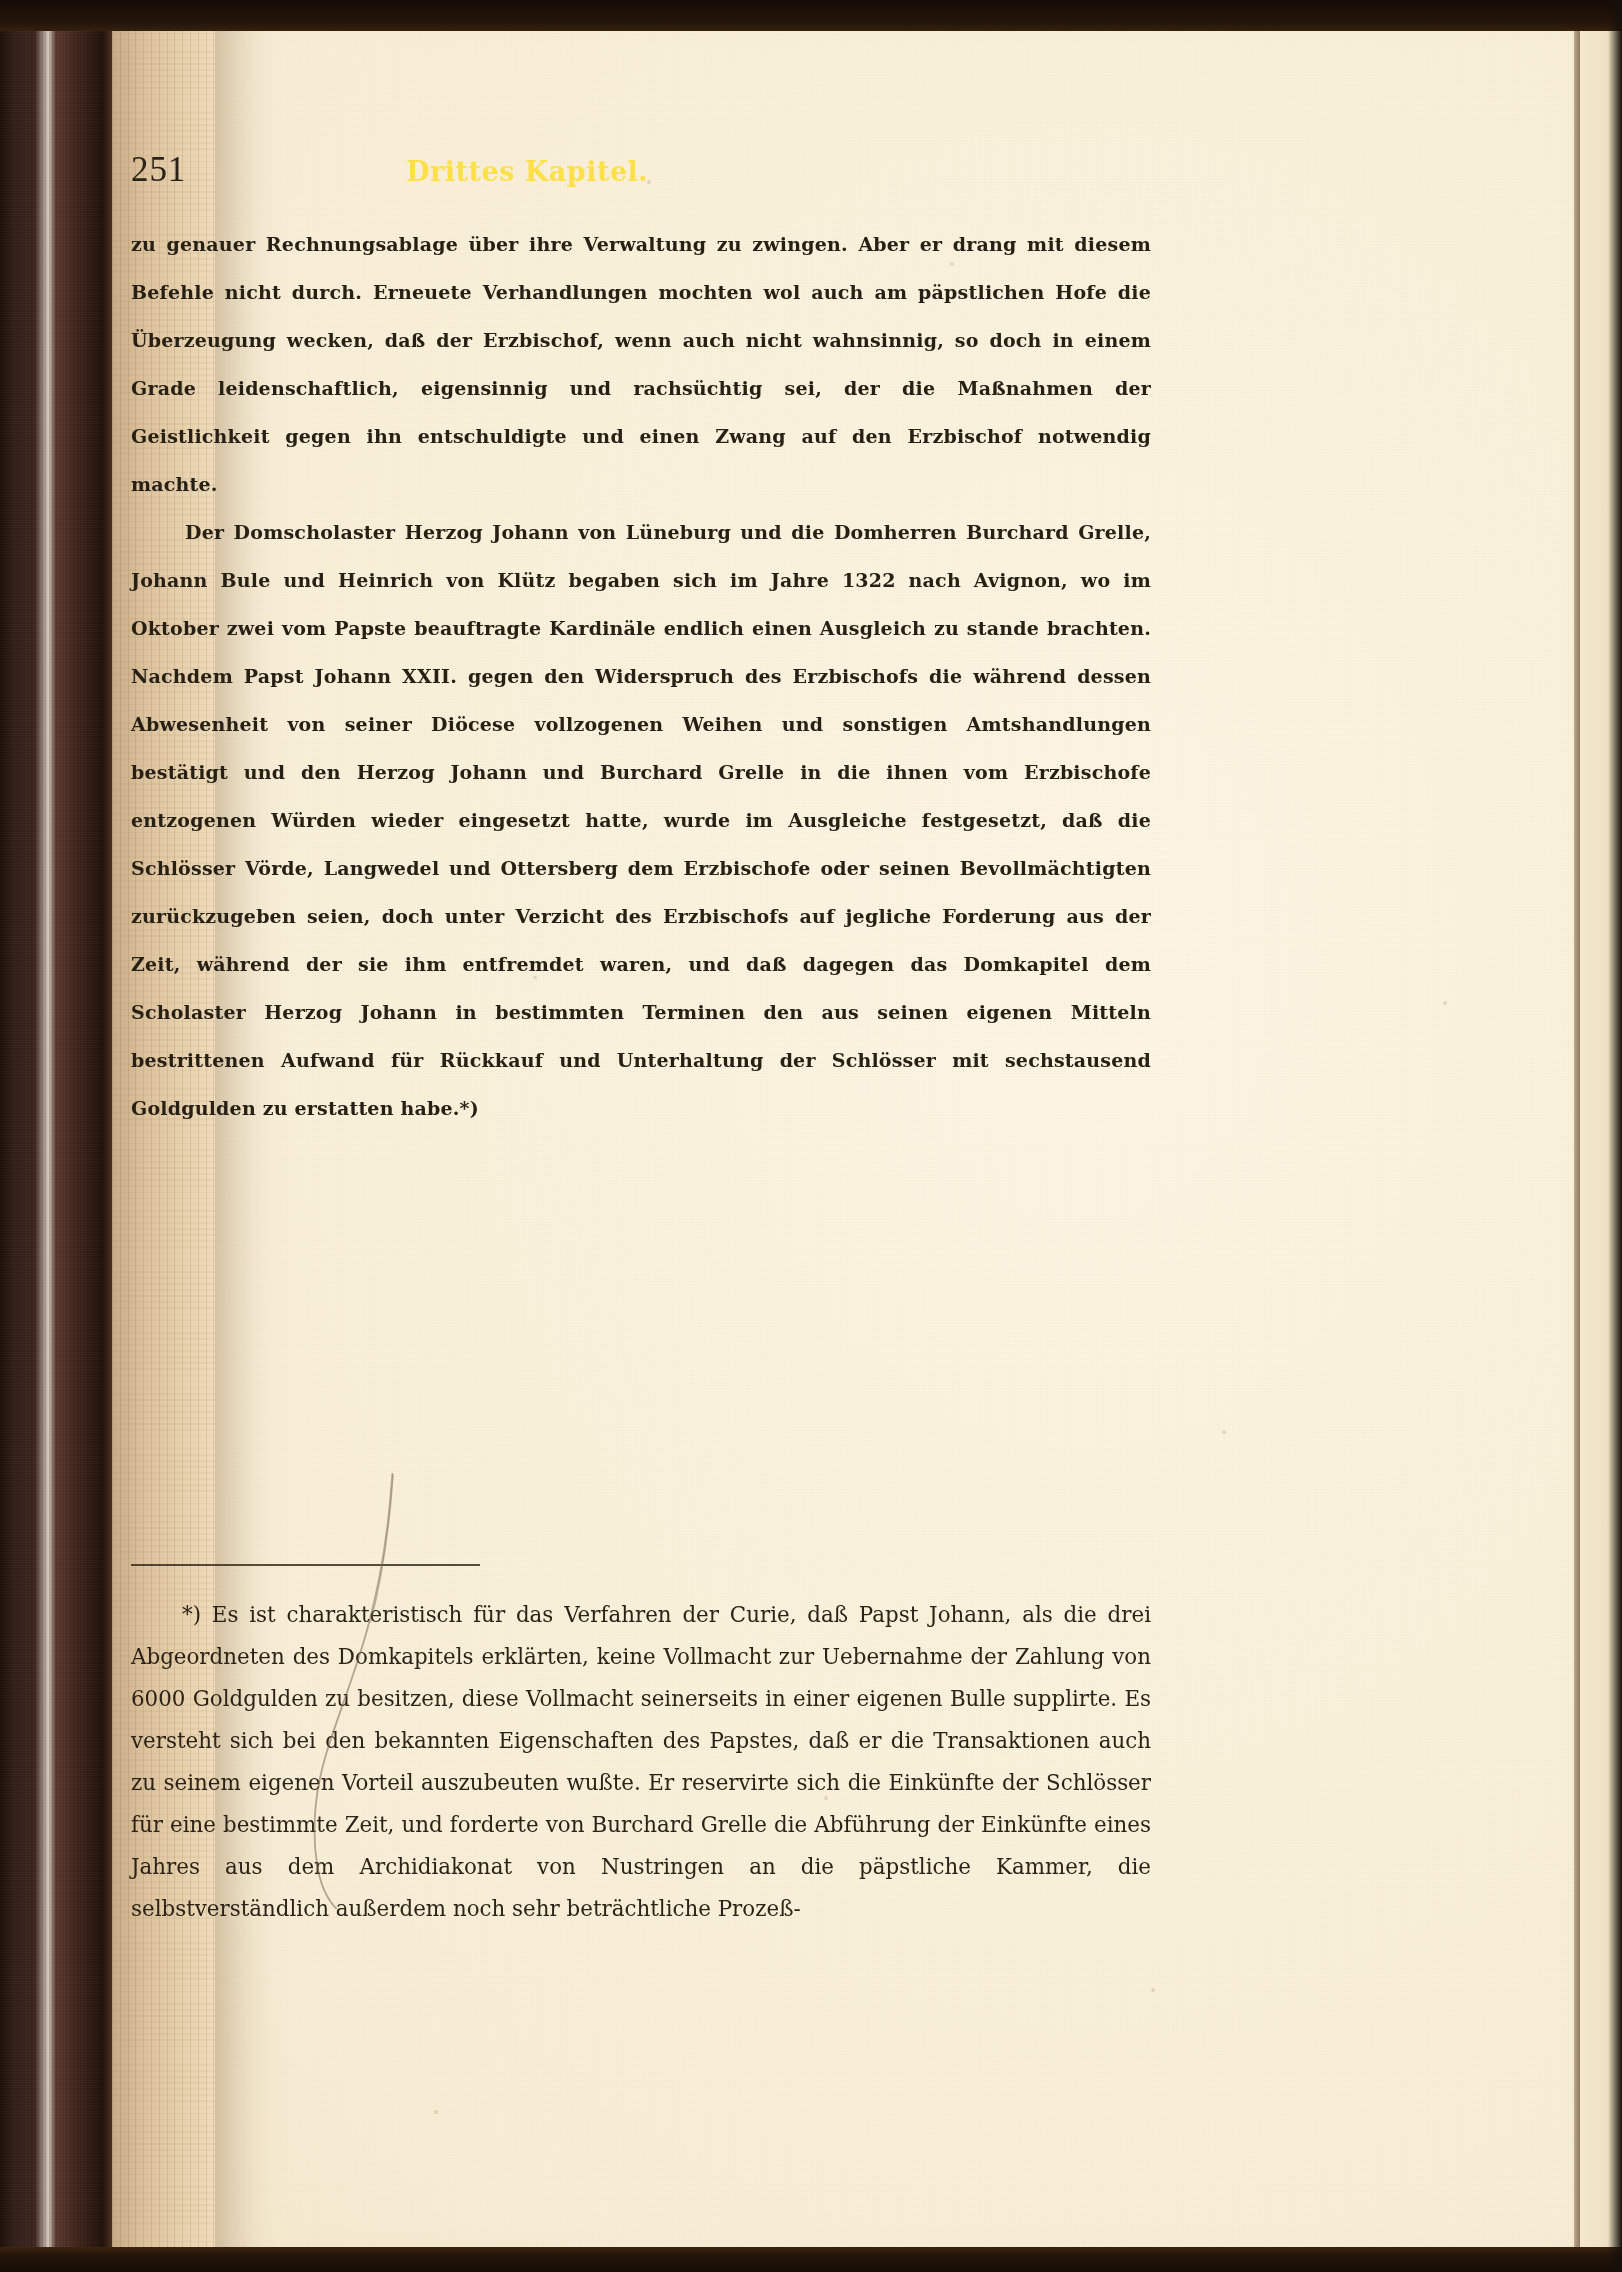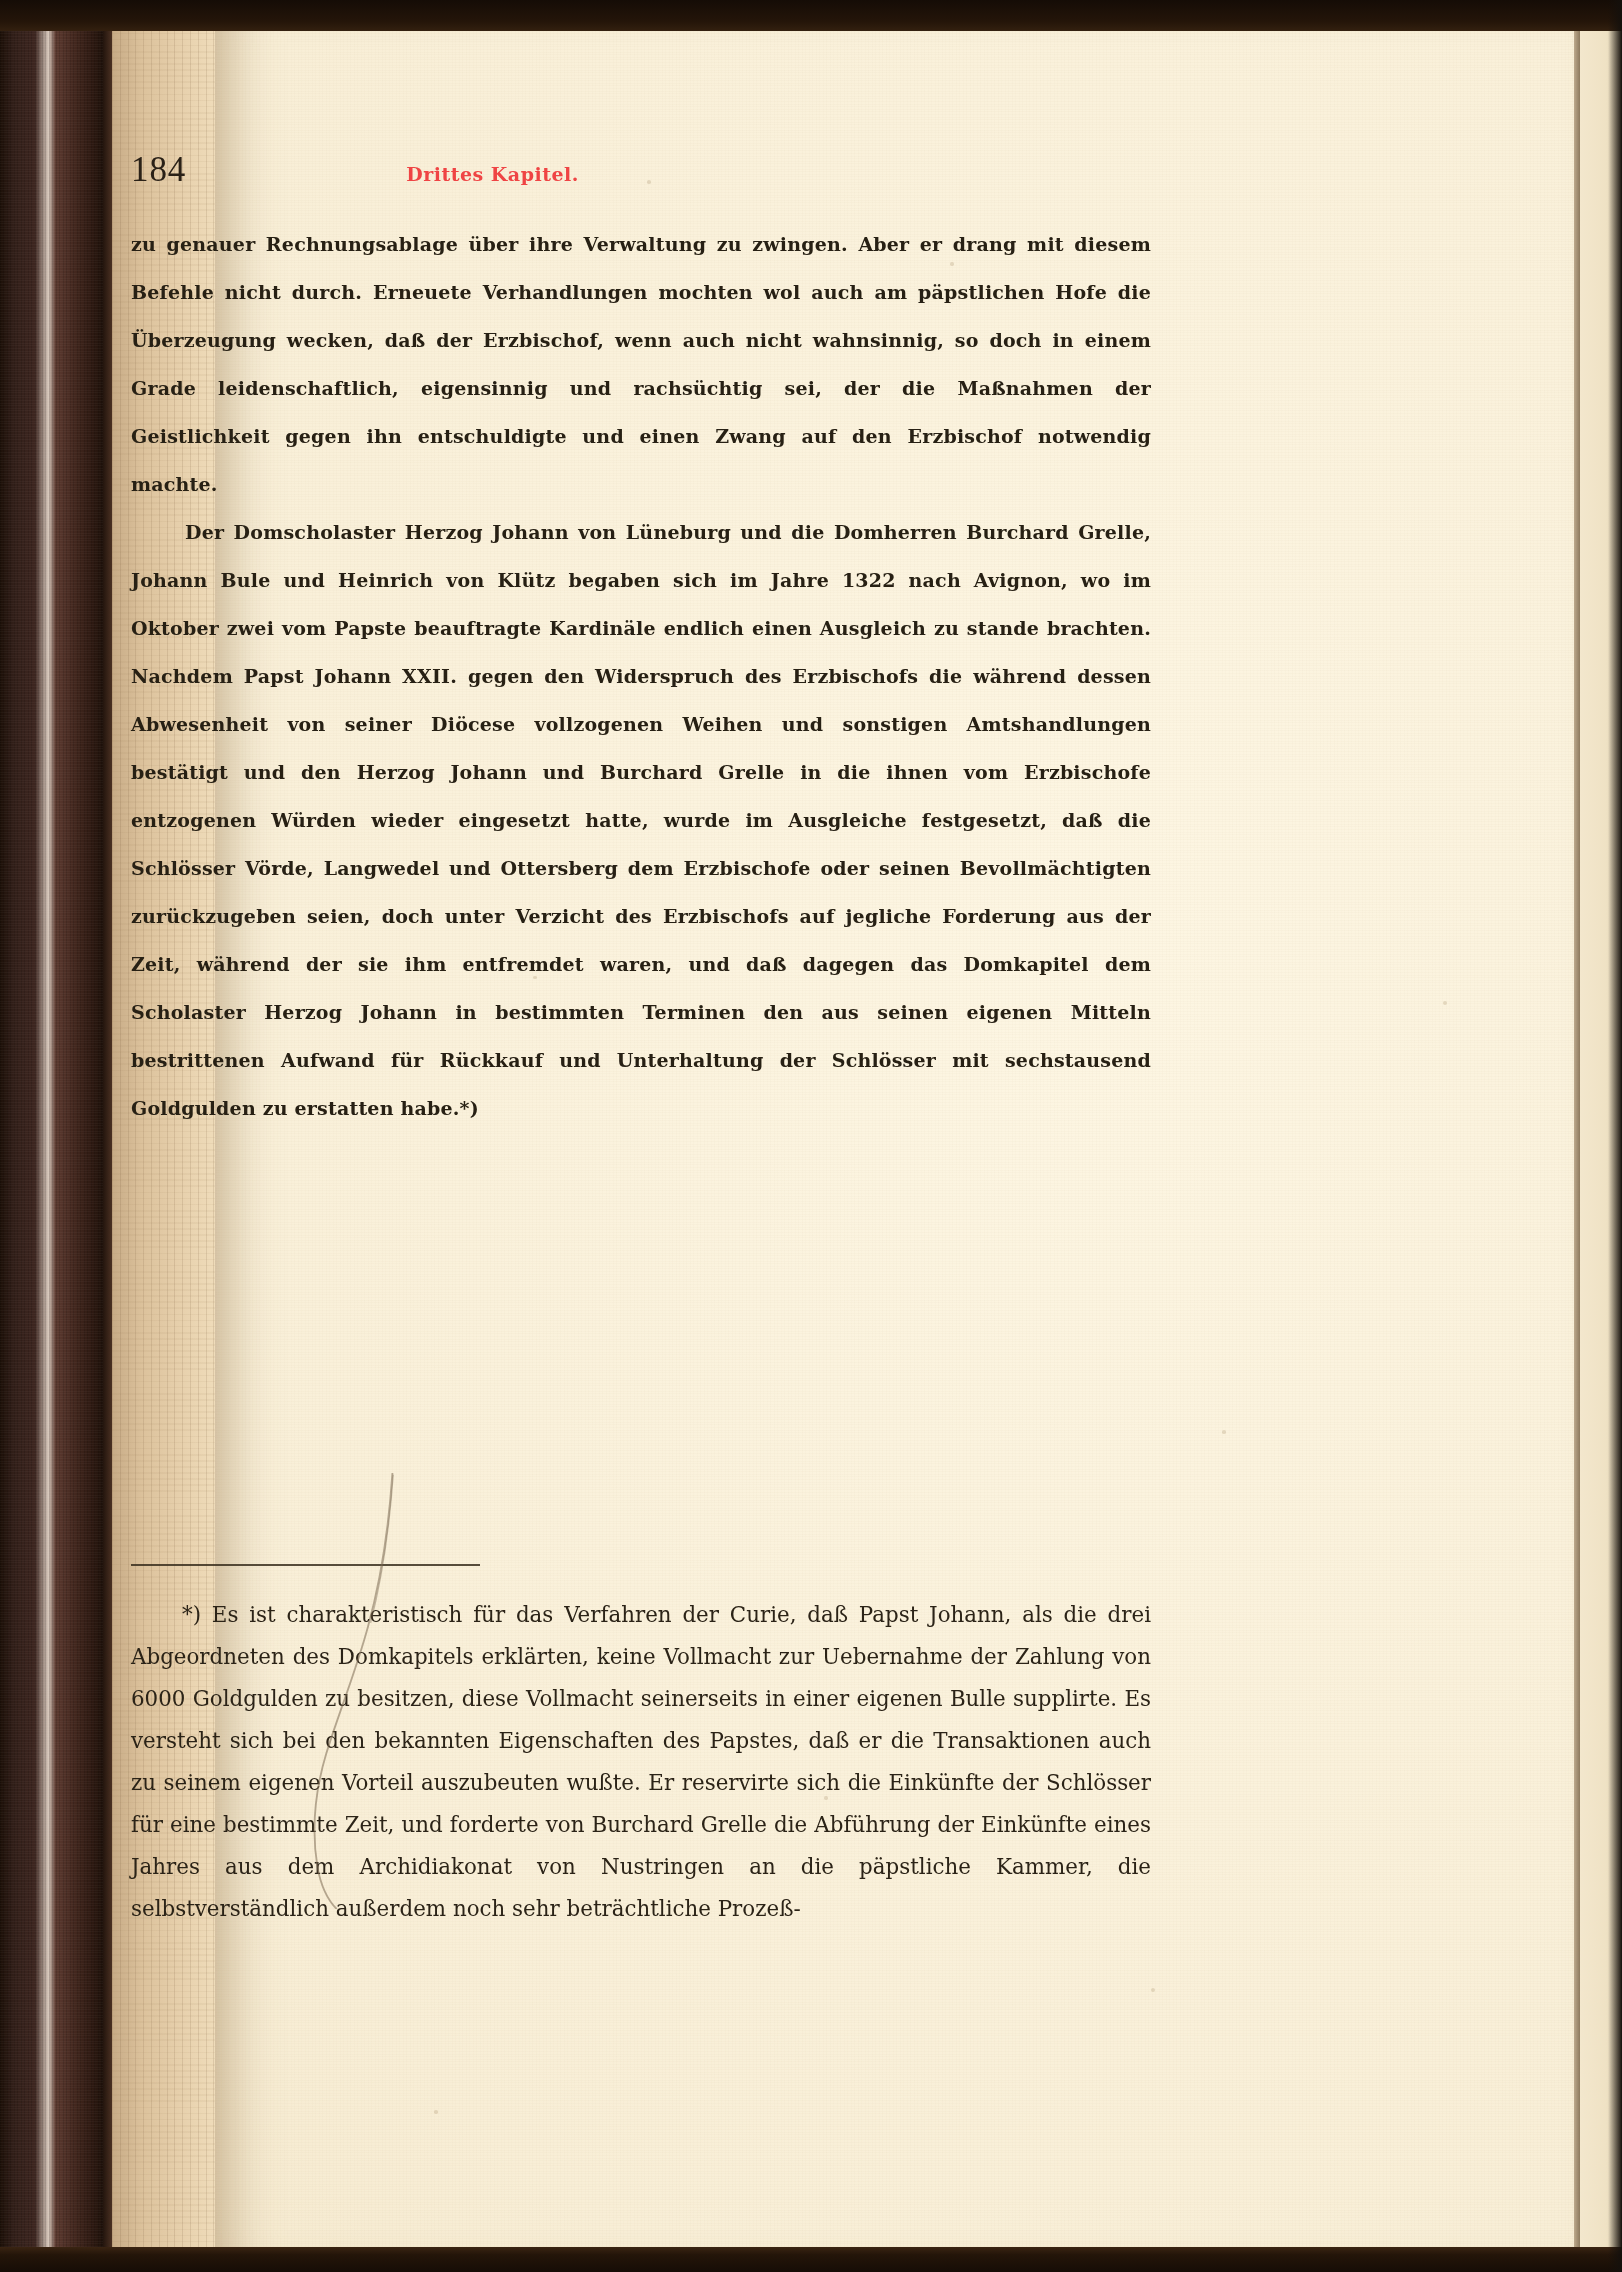--- a/index.html
+++ b/index.html
@@ -134,23 +134,23 @@
   .folio {
     font-family: "Liberation Serif", serif;
     font-size: 35px;
     letter-spacing: 0.9px;
     color: #2a2117;
   }
   .head-title {
     margin-left: 220px;
     font-family: "DejaVu Serif", serif;
     font-weight: 700;
-    font-size: 19px;
+    font-size: 27px;
     letter-spacing: 0.5px;
-    color: #ef4444;
+    color: #fde047;
   }
 
   .body-copy {
     top: 220px;
     font-family: "DejaVu Serif", serif;
     font-weight: 700;
     font-size: 19px;
     line-height: 48px;
     text-align: justify;
     color: #272014;
@@ -212,21 +212,21 @@
   <div class="leaf-edge"></div>
   <div class="beyond-edge"></div>
   <div class="gutter"></div>
   <div class="binding-hinge"></div>
   <div class="binding-outer"></div>
   <div class="board-top"></div>
   <div class="board-bottom"></div>
   <div class="board-right-strip"></div>
 
   <div class="text-block running-head">
-    <span class="folio">184</span>
+    <span class="folio">251</span>
     <span class="head-title">Drittes Kapitel.</span>
   </div>
 
   <div class="text-block body-copy">
     <p>zu genauer Rechnungsablage über ihre Verwaltung zu zwingen. Aber er drang mit diesem Befehle nicht durch. Erneuete Verhandlungen mochten wol auch am päpstlichen Hofe die Überzeugung wecken, daß der Erzbischof, wenn auch nicht wahnsinnig, so doch in einem Grade leidenschaftlich, eigensinnig und rachsüchtig sei, der die Maßnahmen der Geistlichkeit gegen ihn entschuldigte und einen Zwang auf den Erzbischof notwendig machte.</p>
     <p class="indented">Der Domscholaster Herzog Johann von Lüneburg und die Domherren Burchard Grelle, Johann Bule und Heinrich von Klütz begaben sich im Jahre 1322 nach Avignon, wo im Oktober zwei vom Papste beauftragte Kardinäle endlich einen Ausgleich zu stande brachten. Nachdem Papst Johann XXII. gegen den Widerspruch des Erzbischofs die während dessen Abwesenheit von seiner Diöcese vollzogenen Weihen und sonstigen Amtshandlungen bestätigt und den Herzog Johann und Burchard Grelle in die ihnen vom Erzbischofe entzogenen Würden wieder eingesetzt hatte, wurde im Ausgleiche festgesetzt, daß die Schlösser Vörde, Langwedel und Ottersberg dem Erzbischofe oder seinen Bevollmächtigten zurückzugeben seien, doch unter Verzicht des Erzbischofs auf jegliche Forderung aus der Zeit, während der sie ihm entfremdet waren, und daß dagegen das Domkapitel dem Scholaster Herzog Johann in bestimmten Terminen den aus seinen eigenen Mitteln bestrittenen Aufwand für Rückkauf und Unterhaltung der Schlösser mit sechstausend Goldgulden zu erstatten habe.*)</p>
   </div>
 
   <div class="fn-rule"></div>
   <div class="text-block footnote">

